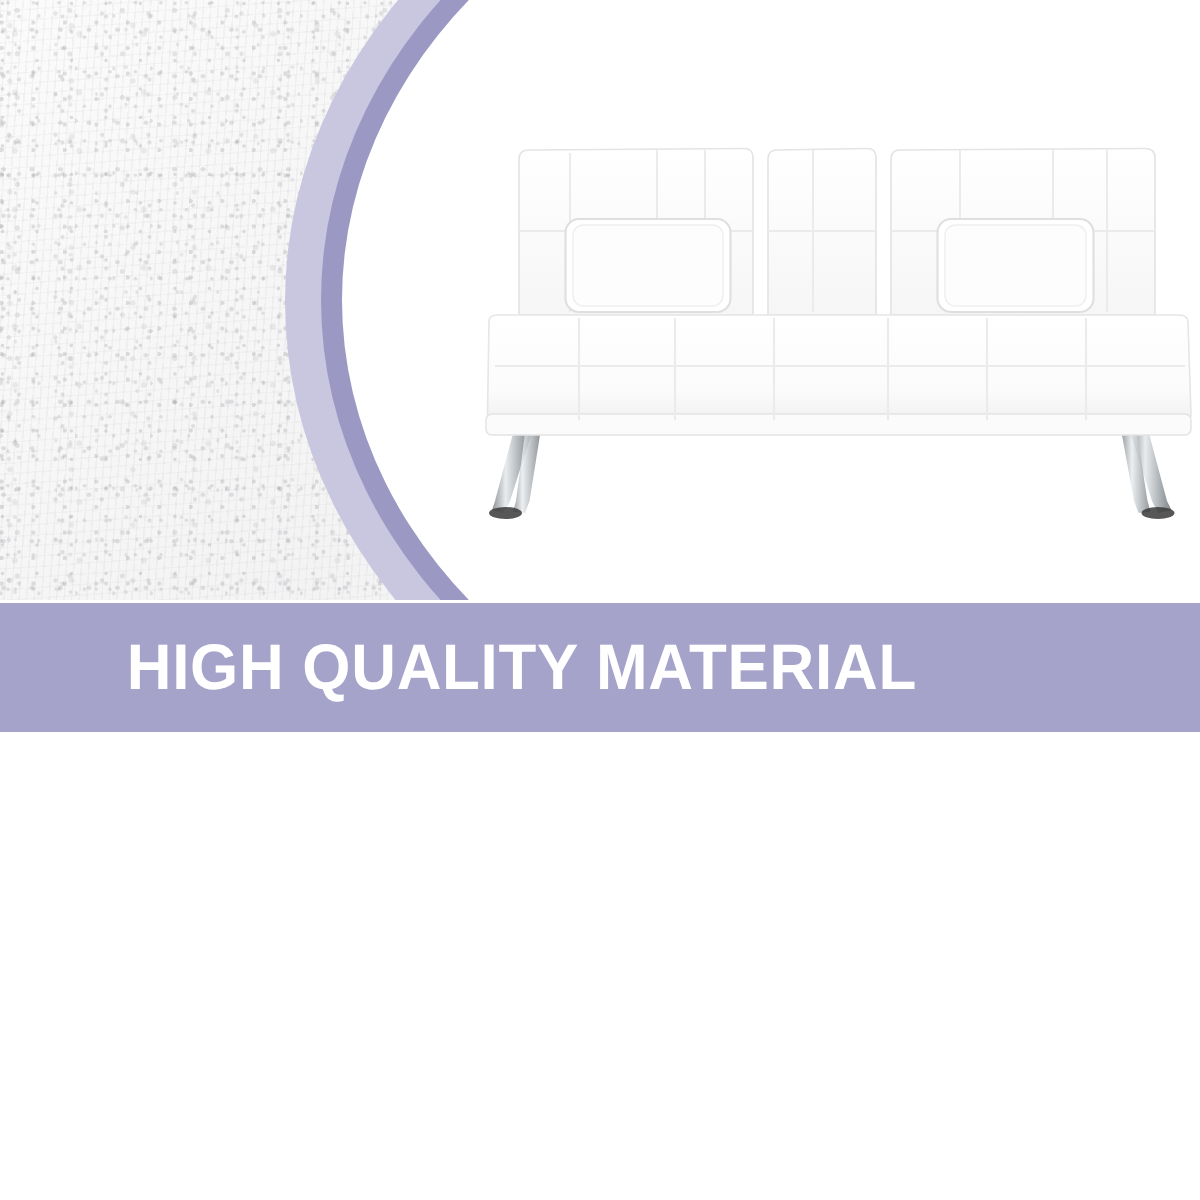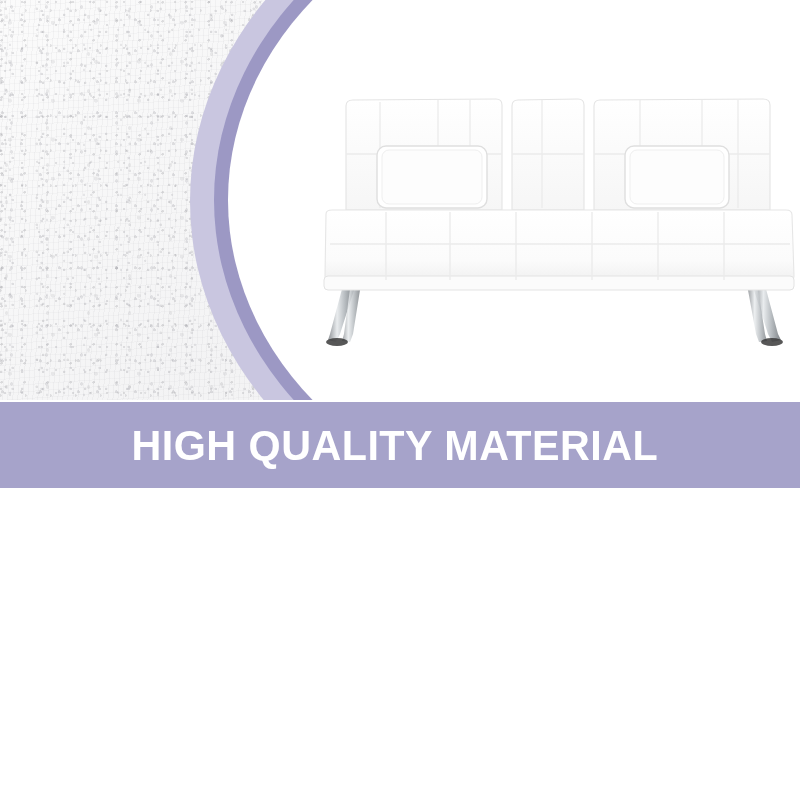--- a/index.html
+++ b/index.html
@@ -123,21 +123,20 @@
   .banner {
     position: absolute;
     left: 0;
     top: 402px;
     width: 800px;
     height: 86px;
     background: #a6a3ca;
     z-index: 8;
     display: flex;
     align-items: center;
-    padding-left: 47px;
   }
   .banner-title {
     color: #ffffff;
     font-family: "Liberation Sans", sans-serif;
     font-weight: 700;
     font-size: 43px;
     letter-spacing: 0.5px;
     line-height: 1;
     padding-left: 88px;
     white-space: nowrap;

